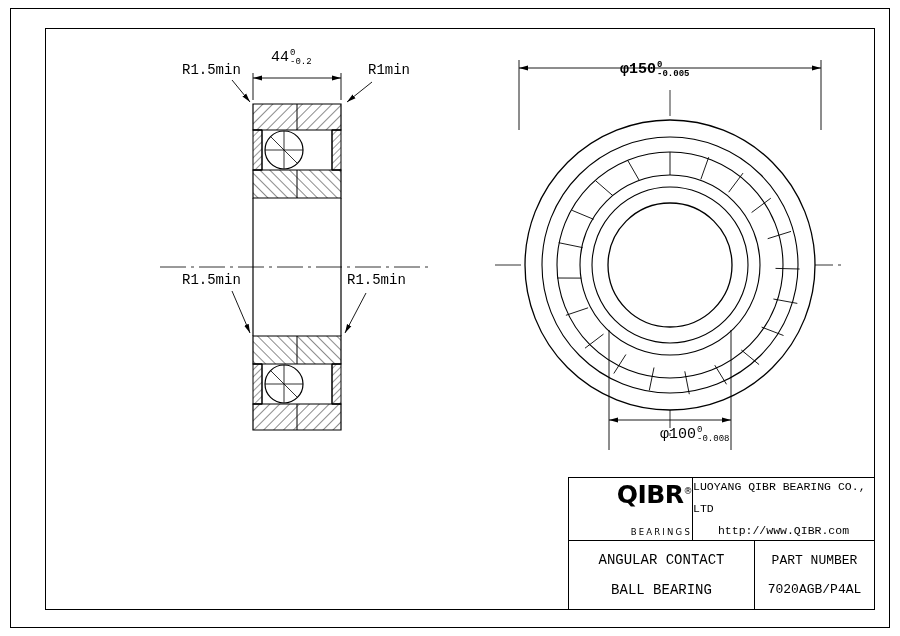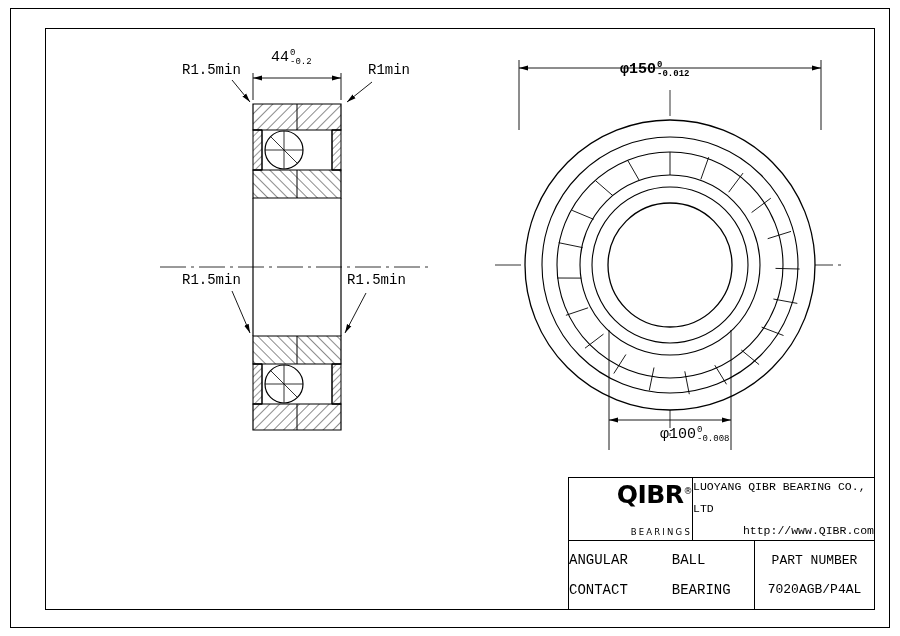--- a/index.html
+++ b/index.html
@@ -115,40 +115,40 @@
   .logo-sub {
     font-family: "DejaVu Sans", sans-serif;
     font-size: 8.5px;
     letter-spacing: 2.2px;
     margin-top: 20px;
   }
   .tb-company {
     flex: 1;
     display: flex;
     flex-direction: column;
-    align-items: flex-end;
+    align-items: center;
     justify-content: center;
     font-family: "Liberation Mono", monospace;
     font-size: 11.5px;
     line-height: 1.9;
   }
   .tb-row2 {
     position: absolute;
     left: 0; top: 63px;
     width: 100%;
     height: 69px;
     display: flex;
     box-sizing: border-box;
   }
   .tb-desc {
     width: 186px;
     border-right: 1px solid #000;
     box-sizing: border-box;
     display: flex;
-    flex-direction: row;
+    flex-direction: column;
     align-items: center;
     justify-content: center;
     font-family: "Liberation Mono", monospace;
     font-size: 14px;
     line-height: 2.1;
   }
   .tb-part {
     flex: 1;
     box-sizing: border-box;
     display: flex;
@@ -344,21 +344,21 @@
   <div class="dim" style="left:271px; top:48px;">
     <span>44</span><span class="tolstack">
         <span>0</span>
         <span>-0.2</span>
       </span>
   </div>
 
   <div class="dim" style="left:620px; top:60px;font-weight:bold;">
     <span>φ</span><span>150</span><span class="tolstack">
         <span>0</span>
-        <span>-0.012</span>
+        <span>-0.005</span>
       </span>
   </div>
 
   <div class="dim" style="left:620px; top:425px;margin-left:40px;">
     <span>φ</span><span>100</span><span class="tolstack">
         <span>0</span>
         <span>-0.008</span>
       </span>
   </div>
 

